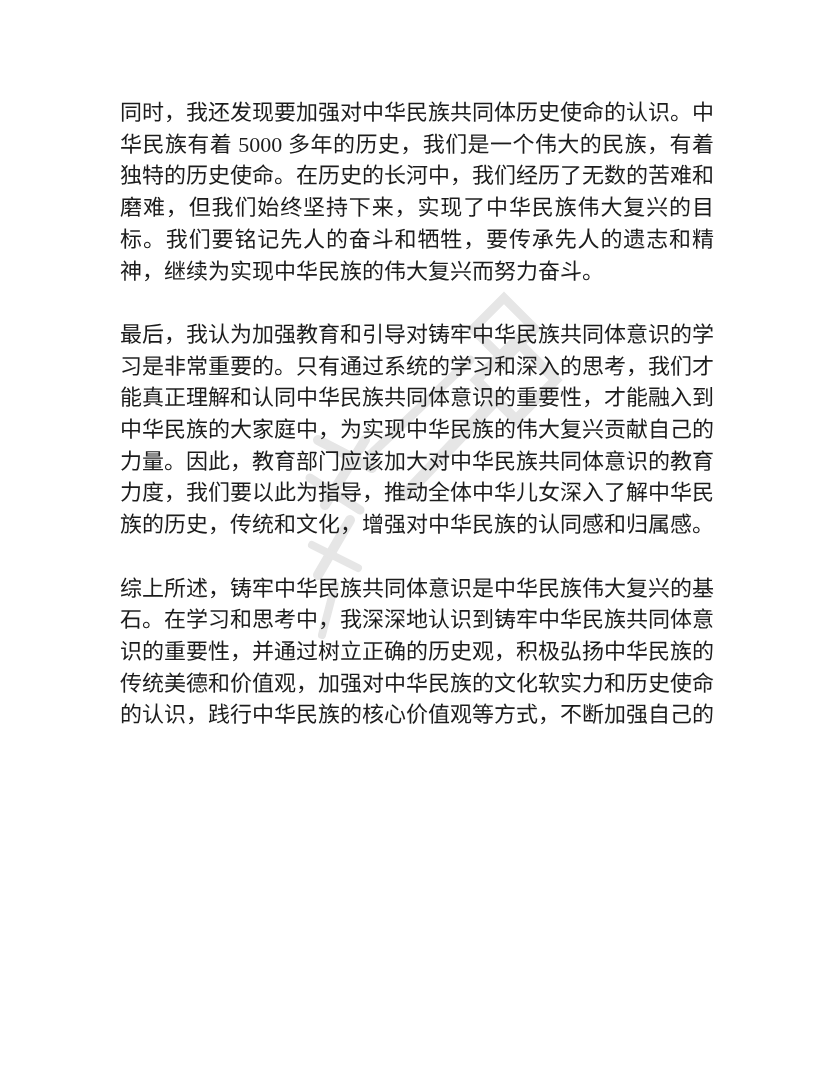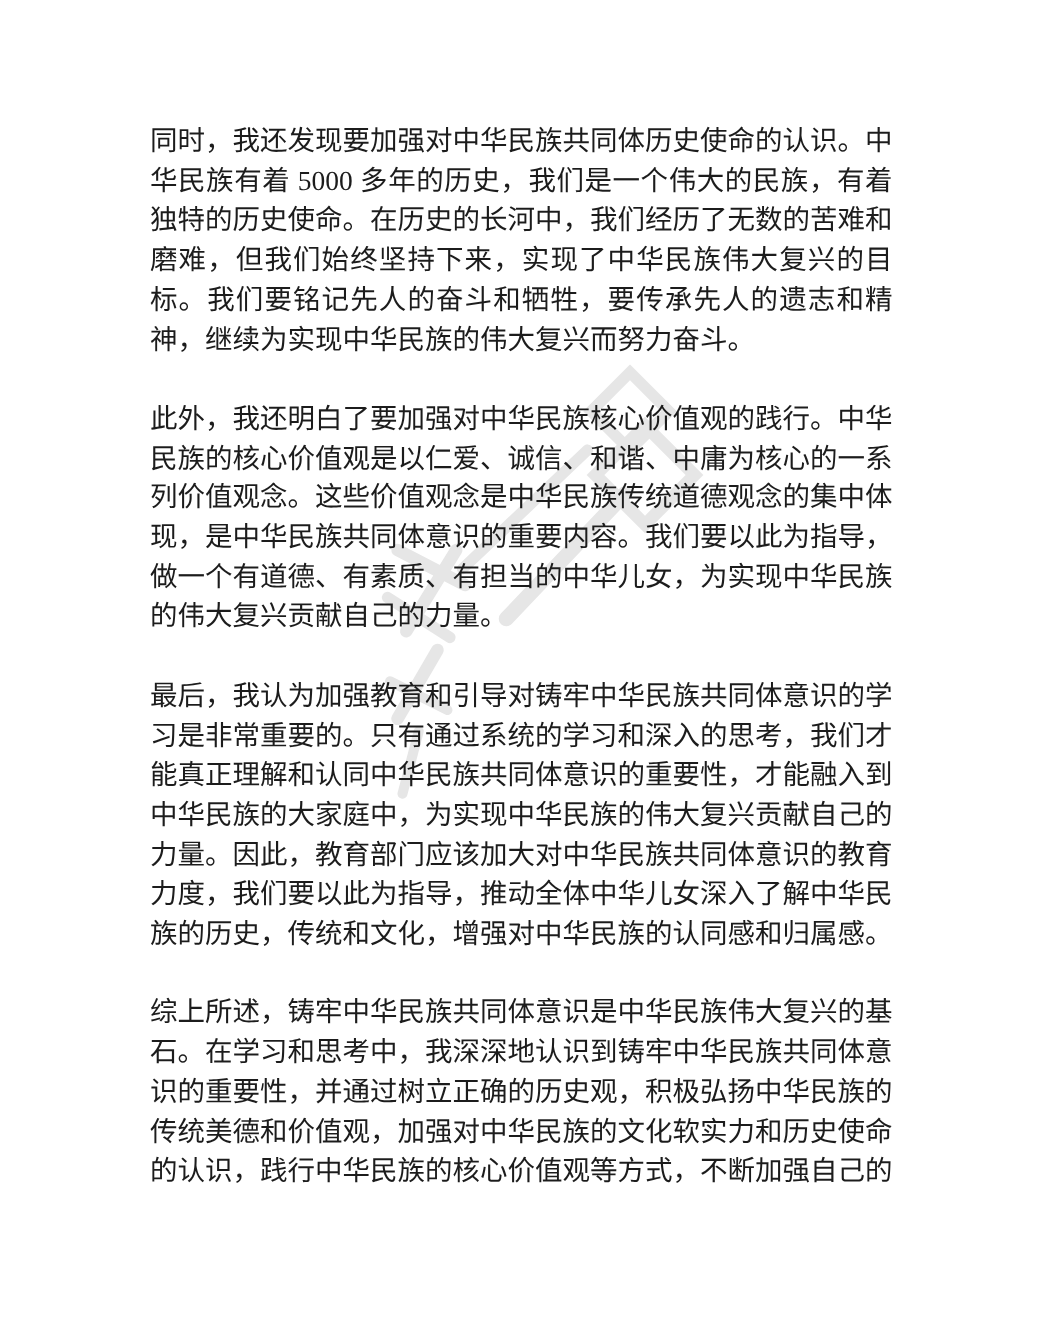--- a/index.html
+++ b/index.html
@@ -60,18 +60,17 @@
       <path d="M365 440 L325 505" stroke-width="10"></path>
       <path d="M310 478 L360 510" stroke-width="9"></path>
       <path d="M350 520 L318 575" stroke-width="10"></path>
       <path d="M312 545 L358 568" stroke-width="8"></path>
       <path d="M335 585 L322 635" stroke-width="8"></path>
     </g>
   </svg>
 
   <div class="content">
     <p>同时，我还发现要加强对中华民族共同体历史使命的认识。中华民族有着 5000 多年的历史，我们是一个伟大的民族，有着独特的历史使命。在历史的长河中，我们经历了无数的苦难和磨难，但我们始终坚持下来，实现了中华民族伟大复兴的目标。我们要铭记先人的奋斗和牺牲，要传承先人的遗志和精神，继续为实现中华民族的伟大复兴而努力奋斗。</p>
-    <p>此外，我还明白了要加强对中华民族核心价值观的践行。中华民族的核心价值观是以仁爱、诚信、和谐、中庸为核心的一系列价值观念。这些价值观念是中华民族传统道德观念的集中体现，是中华民族共同体意识的重要内容。我们要以此为指导，做一个有道德、有素质、有担当的中华儿女，为实现中华民族的伟大复兴贡献自己的力量。</p>
     <p>最后，我认为加强教育和引导对铸牢中华民族共同体意识的学习是非常重要的。只有通过系统的学习和深入的思考，我们才能真正理解和认同中华民族共同体意识的重要性，才能融入到中华民族的大家庭中，为实现中华民族的伟大复兴贡献自己的力量。因此，教育部门应该加大对中华民族共同体意识的教育力度，我们要以此为指导，推动全体中华儿女深入了解中华民族的历史，传统和文化，增强对中华民族的认同感和归属感。</p>
     <p>综上所述，铸牢中华民族共同体意识是中华民族伟大复兴的基石。在学习和思考中，我深深地认识到铸牢中华民族共同体意识的重要性，并通过树立正确的历史观，积极弘扬中华民族的传统美德和价值观，加强对中华民族的文化软实力和历史使命的认识，践行中华民族的核心价值观等方式，不断加强自己的</p>
   </div>
 
 </div>
 
 </body></html>

